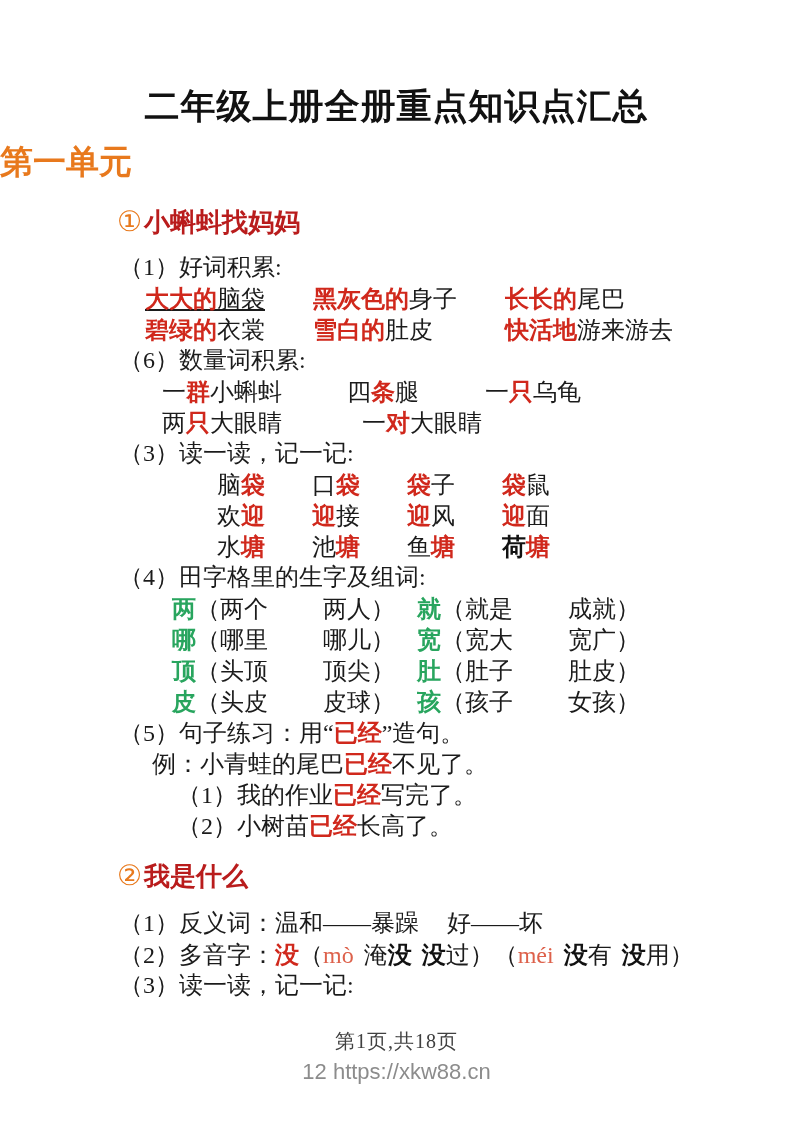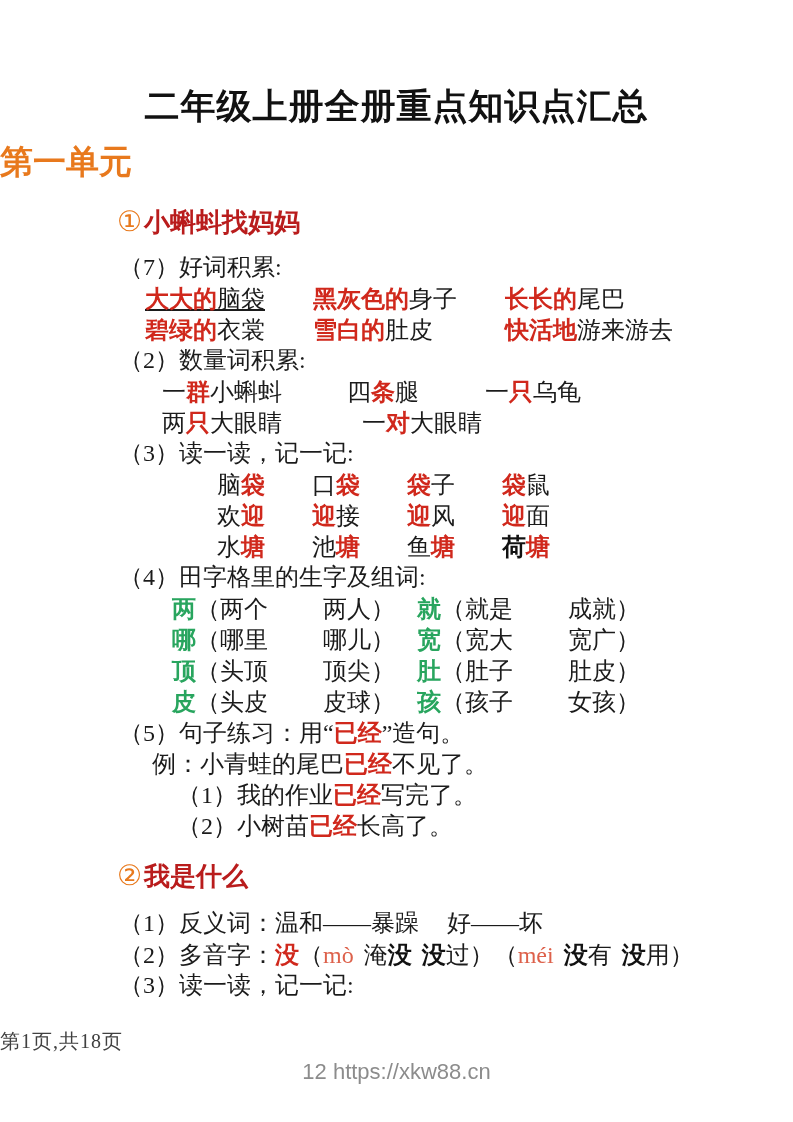--- a/index.html
+++ b/index.html
@@ -75,21 +75,21 @@
   }
   .sg-p {
     color: var(--pinyin, #dd614b);
     font-family: "Liberation Serif", "DejaVu Serif", serif;
   }
   .sp { display: inline-block; }
   .footer-page {
     position: absolute;
     top: 1028px;
     left: 0; right: 0;
-    text-align: left;
+    text-align: center;
     font-size: 20px;
     color: #404040;
     letter-spacing: 1px;
   }
   .footer-watermark {
     position: absolute;
     top: 1059px;
     left: 0; right: 0;
     text-align: center;
     font-size: 22px;
@@ -99,24 +99,24 @@
 </style>
 </head>
 <body>
 
 <div class="page">
   <div class="doc-title">二年级上册全册重点知识点汇总</div>
   <div class="unit-heading">第一单元</div>
   <div class="content" id="sections-root">
       <div class="section">
         <div class="sec-heading"><span class="sec-num">①</span><span class="sec-title">小蝌蚪找妈妈</span></div>
-        <div class="line" style="padding-left: 2px;"><span class="col"><span class="sg-n">（7）好词积累:</span></span></div>
+        <div class="line" style="padding-left: 2px;"><span class="col"><span class="sg-n">（1）好词积累:</span></span></div>
         <div class="line" style="padding-left: 28px;"><span class="col" style="width: 168px; text-decoration: underline;"><span class="sg-r">大大的</span><span class="sg-n">脑袋</span></span><span class="col" style="width: 192px;"><span class="sg-r">黑灰色的</span><span class="sg-n">身子</span></span><span class="col"><span class="sg-r">长长的</span><span class="sg-n">尾巴</span></span></div>
         <div class="line" style="padding-left: 28px;"><span class="col" style="width: 168px;"><span class="sg-r">碧绿的</span><span class="sg-n">衣裳</span></span><span class="col" style="width: 192px;"><span class="sg-r">雪白的</span><span class="sg-n">肚皮</span></span><span class="col"><span class="sg-r">快活地</span><span class="sg-n">游来游去</span></span></div>
-        <div class="line" style="padding-left: 2px;"><span class="col"><span class="sg-n">（2）数量词积累:</span></span></div>
+        <div class="line" style="padding-left: 2px;"><span class="col"><span class="sg-n">（6）数量词积累:</span></span></div>
         <div class="line" style="padding-left: 45px;"><span class="col" style="width: 185px;"><span class="sg-n">一</span><span class="sg-r">群</span><span class="sg-n">小蝌蚪</span></span><span class="col" style="width: 138px;"><span class="sg-n">四</span><span class="sg-r">条</span><span class="sg-n">腿</span></span><span class="col"><span class="sg-n">一</span><span class="sg-r">只</span><span class="sg-n">乌龟</span></span></div>
         <div class="line" style="padding-left: 45px;"><span class="col" style="width: 200px;"><span class="sg-n">两</span><span class="sg-r">只</span><span class="sg-n">大眼睛</span></span><span class="col"><span class="sg-n">一</span><span class="sg-r">对</span><span class="sg-n">大眼睛</span></span></div>
         <div class="line" style="padding-left: 2px;"><span class="col"><span class="sg-n">（3）读一读，记一记:</span></span></div>
         <div class="line" style="padding-left: 100px;"><span class="col" style="width: 95px;"><span class="sg-n">脑</span><span class="sg-r">袋</span></span><span class="col" style="width: 95px;"><span class="sg-n">口</span><span class="sg-r">袋</span></span><span class="col" style="width: 95px;"><span class="sg-r">袋</span><span class="sg-n">子</span></span><span class="col"><span class="sg-r">袋</span><span class="sg-n">鼠</span></span></div>
         <div class="line" style="padding-left: 100px;"><span class="col" style="width: 95px;"><span class="sg-n">欢</span><span class="sg-r">迎</span></span><span class="col" style="width: 95px;"><span class="sg-r">迎</span><span class="sg-n">接</span></span><span class="col" style="width: 95px;"><span class="sg-r">迎</span><span class="sg-n">风</span></span><span class="col"><span class="sg-r">迎</span><span class="sg-n">面</span></span></div>
         <div class="line" style="padding-left: 100px;"><span class="col" style="width: 95px;"><span class="sg-n">水</span><span class="sg-r">塘</span></span><span class="col" style="width: 95px;"><span class="sg-n">池</span><span class="sg-r">塘</span></span><span class="col" style="width: 95px;"><span class="sg-n">鱼</span><span class="sg-r">塘</span></span><span class="col"><span class="sg-b">荷</span><span class="sg-r">塘</span></span></div>
         <div class="line" style="padding-left: 2px;"><span class="col"><span class="sg-n">（4）田字格里的生字及组词:</span></span></div>
         <div class="line" style="padding-left: 55px;"><span class="col" style="width: 245px;"><span class="sg-g">两</span><span class="sg-n">（两个</span><span class="sp" style="width: 55px;"></span><span class="sg-n">两人）</span></span><span class="col"><span class="sg-g">就</span><span class="sg-n">（就是</span><span class="sp" style="width: 55px;"></span><span class="sg-n">成就）</span></span></div>
         <div class="line" style="padding-left: 55px;"><span class="col" style="width: 245px;"><span class="sg-g">哪</span><span class="sg-n">（哪里</span><span class="sp" style="width: 55px;"></span><span class="sg-n">哪儿）</span></span><span class="col"><span class="sg-g">宽</span><span class="sg-n">（宽大</span><span class="sp" style="width: 55px;"></span><span class="sg-n">宽广）</span></span></div>
         <div class="line" style="padding-left: 55px;"><span class="col" style="width: 245px;"><span class="sg-g">顶</span><span class="sg-n">（头顶</span><span class="sp" style="width: 55px;"></span><span class="sg-n">顶尖）</span></span><span class="col"><span class="sg-g">肚</span><span class="sg-n">（肚子</span><span class="sp" style="width: 55px;"></span><span class="sg-n">肚皮）</span></span></div>

